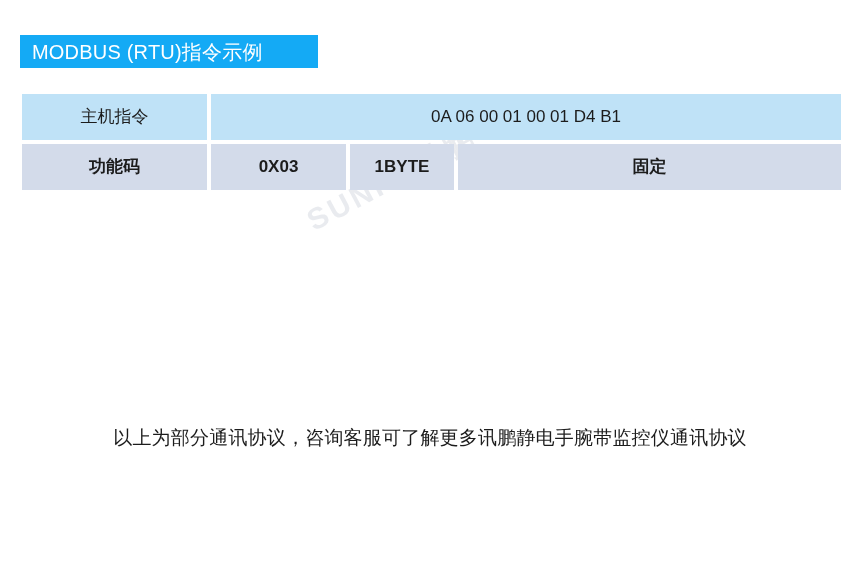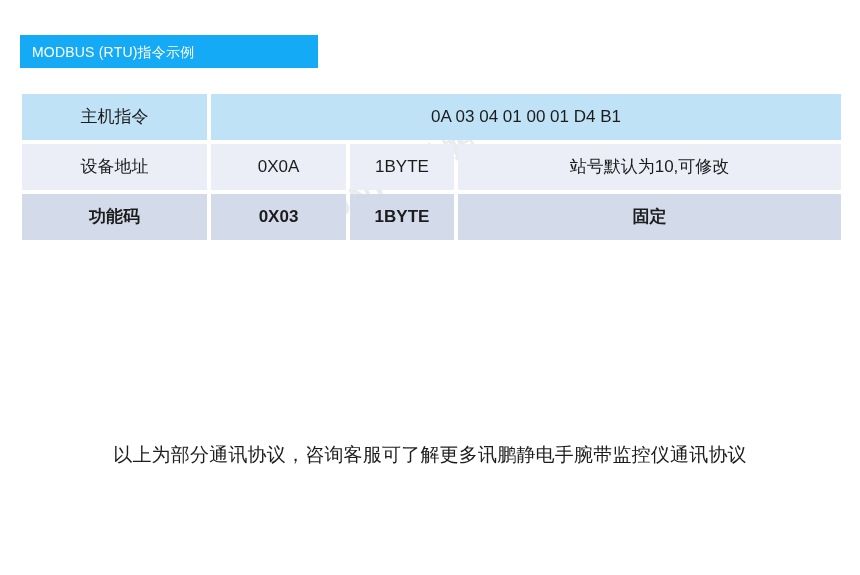--- a/index.html
+++ b/index.html
@@ -31,21 +31,21 @@
     width: 298px;
     height: 33px;
     background: #14aaf5;
     display: flex;
     align-items: center;
     box-sizing: border-box;
     padding-left: 12px;
   }
   .title-banner .title-text {
     color: #ffffff;
-    font-size: 14px;
+    font-size: 20px;
     font-weight: 400;
     letter-spacing: 0.2px;
     white-space: nowrap;
     line-height: 1;
   }
 
   
   .proto-table {
     position: absolute;
     left: 18px;
@@ -91,21 +91,21 @@
     transform-origin: left top;
     pointer-events: none;
     user-select: none;
     white-space: nowrap;
   }
 
   
   .footer-note {
     position: absolute;
     left: 0;
-    top: 443px;
+    top: 426px;
     width: 860px;
     text-align: center;
     font-size: 19px;
     color: #1c1c1c;
     letter-spacing: 0.2px;
     line-height: 1.3;
   }
 </style>
 </head>
 <body>
@@ -121,29 +121,23 @@
   <table class="proto-table">
     <colgroup>
       <col class="col-label">
       <col class="col-value">
       <col class="col-size">
       <col class="col-remark">
     </colgroup>
     <tbody>
       <tr class="row-head">
         <td>主机指令</td>
-        <td colspan="3">0A 03 04 01 00 01 D4 B1</td>
+        <td colspan="3">0A 06 00 01 00 01 D4 B1</td>
       </tr>
 
-      <tr class="row-light">
-        <td>设备地址</td>
-        <td>0X0A</td>
-        <td>1BYTE</td>
-        <td>站号默认为10,可修改</td>
-      </tr>
 
       <tr class="row-dark">
         <td>功能码</td>
         <td>0X03</td>
         <td>1BYTE</td>
         <td>固定</td>
       </tr>
 
 
 

